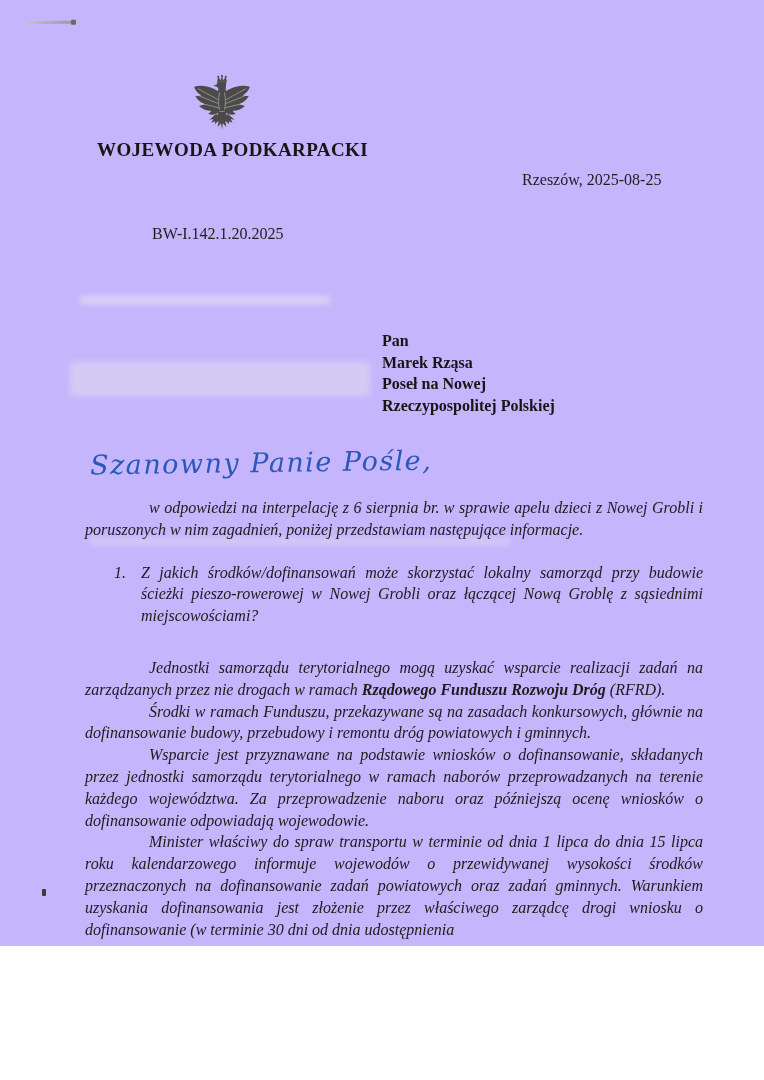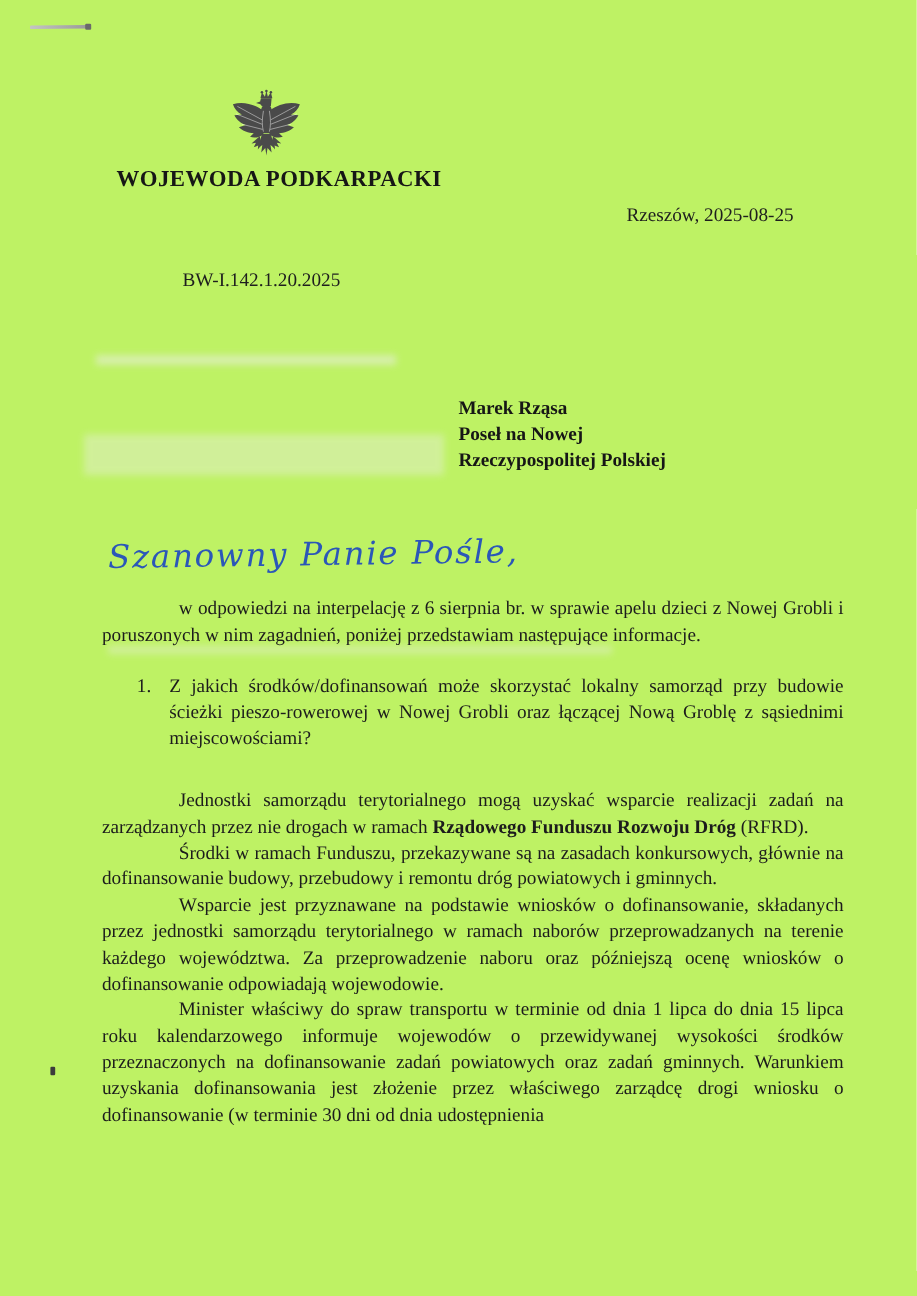--- a/index.html
+++ b/index.html
@@ -1,20 +1,20 @@
 <!DOCTYPE html>
 <html lang="pl"><head>
 <meta charset="utf-8">
 <style>
   html, body { margin: 0; padding: 0; background: #ffffff; }
   .page {
     position: relative;
     width: 764px;
-    height: 1080px;
-    background: #bef264;
+    height: 946px;
+    background: #c4b5fd;
     font-family: "Liberation Serif", serif;
     color: #1e1e1e;
     overflow: hidden;
   }
 
   
   .staple-mark {
     position: absolute; left: 25px; top: 21px; width: 49px; height: 3px;
     background: linear-gradient(to right, #c4c4c4, #9a9a9a);
     border-radius: 1px; transform: rotate(-0.6deg);
@@ -49,21 +49,21 @@
     position: absolute; left: 90px; top: 447px;
     font-family: "DejaVu Serif", serif; font-style: italic;
     font-size: 27px; letter-spacing: 1.5px;
     color: #2b57b8; transform: rotate(-0.8deg);
     white-space: nowrap;
   }
 
   
   .body-text {
     position: absolute; left: 85px; top: 497px; width: 618px;
-    font-size: 16px; line-height: 21.8px; text-align: justify; color: #1c1c1c;
+    font-size: 16px; line-height: 21.8px; text-align: justify; color: #1c1c1c; font-style: italic;
   }
   .body-text p { margin: 0; }
   .intro { text-indent: 64px; }
   .question { display: flex; margin: 21px 0 0 29px; }
   .q-num { width: 27px; flex: 0 0 27px; }
   .q-text { flex: 1; text-align: justify; }
   .paragraphs { margin-top: 30px; }
   .para { text-indent: 64px; }
   .para b { font-weight: bold; }
 </style>
@@ -107,20 +107,21 @@
         <path d="M46 28 C44 40 44 48 46 56 M54 28 C56 40 56 48 54 56"></path>
       </g>
     </svg>
   </div>
 
   <div class="sender-name">WOJEWODA PODKARPACKI</div>
   <div class="place-date">Rzeszów, 2025-08-25</div>
   <div class="ref-number">BW-I.142.1.20.2025</div>
 
   <div class="addressee">
+    <div>Pan</div>
     <div>Marek Rząsa</div>
     <div>Poseł na Nowej</div>
     <div>Rzeczypospolitej Polskiej</div>
   </div>
 
   <div class="handwriting">Szanowny Panie Pośle,</div>
 
   <div class="body-text">
     <p class="intro">w odpowiedzi na interpelację z 6 sierpnia br. w sprawie apelu dzieci z Nowej Grobli i poruszonych w nim zagadnień, poniżej przedstawiam następujące informacje.</p>
 

